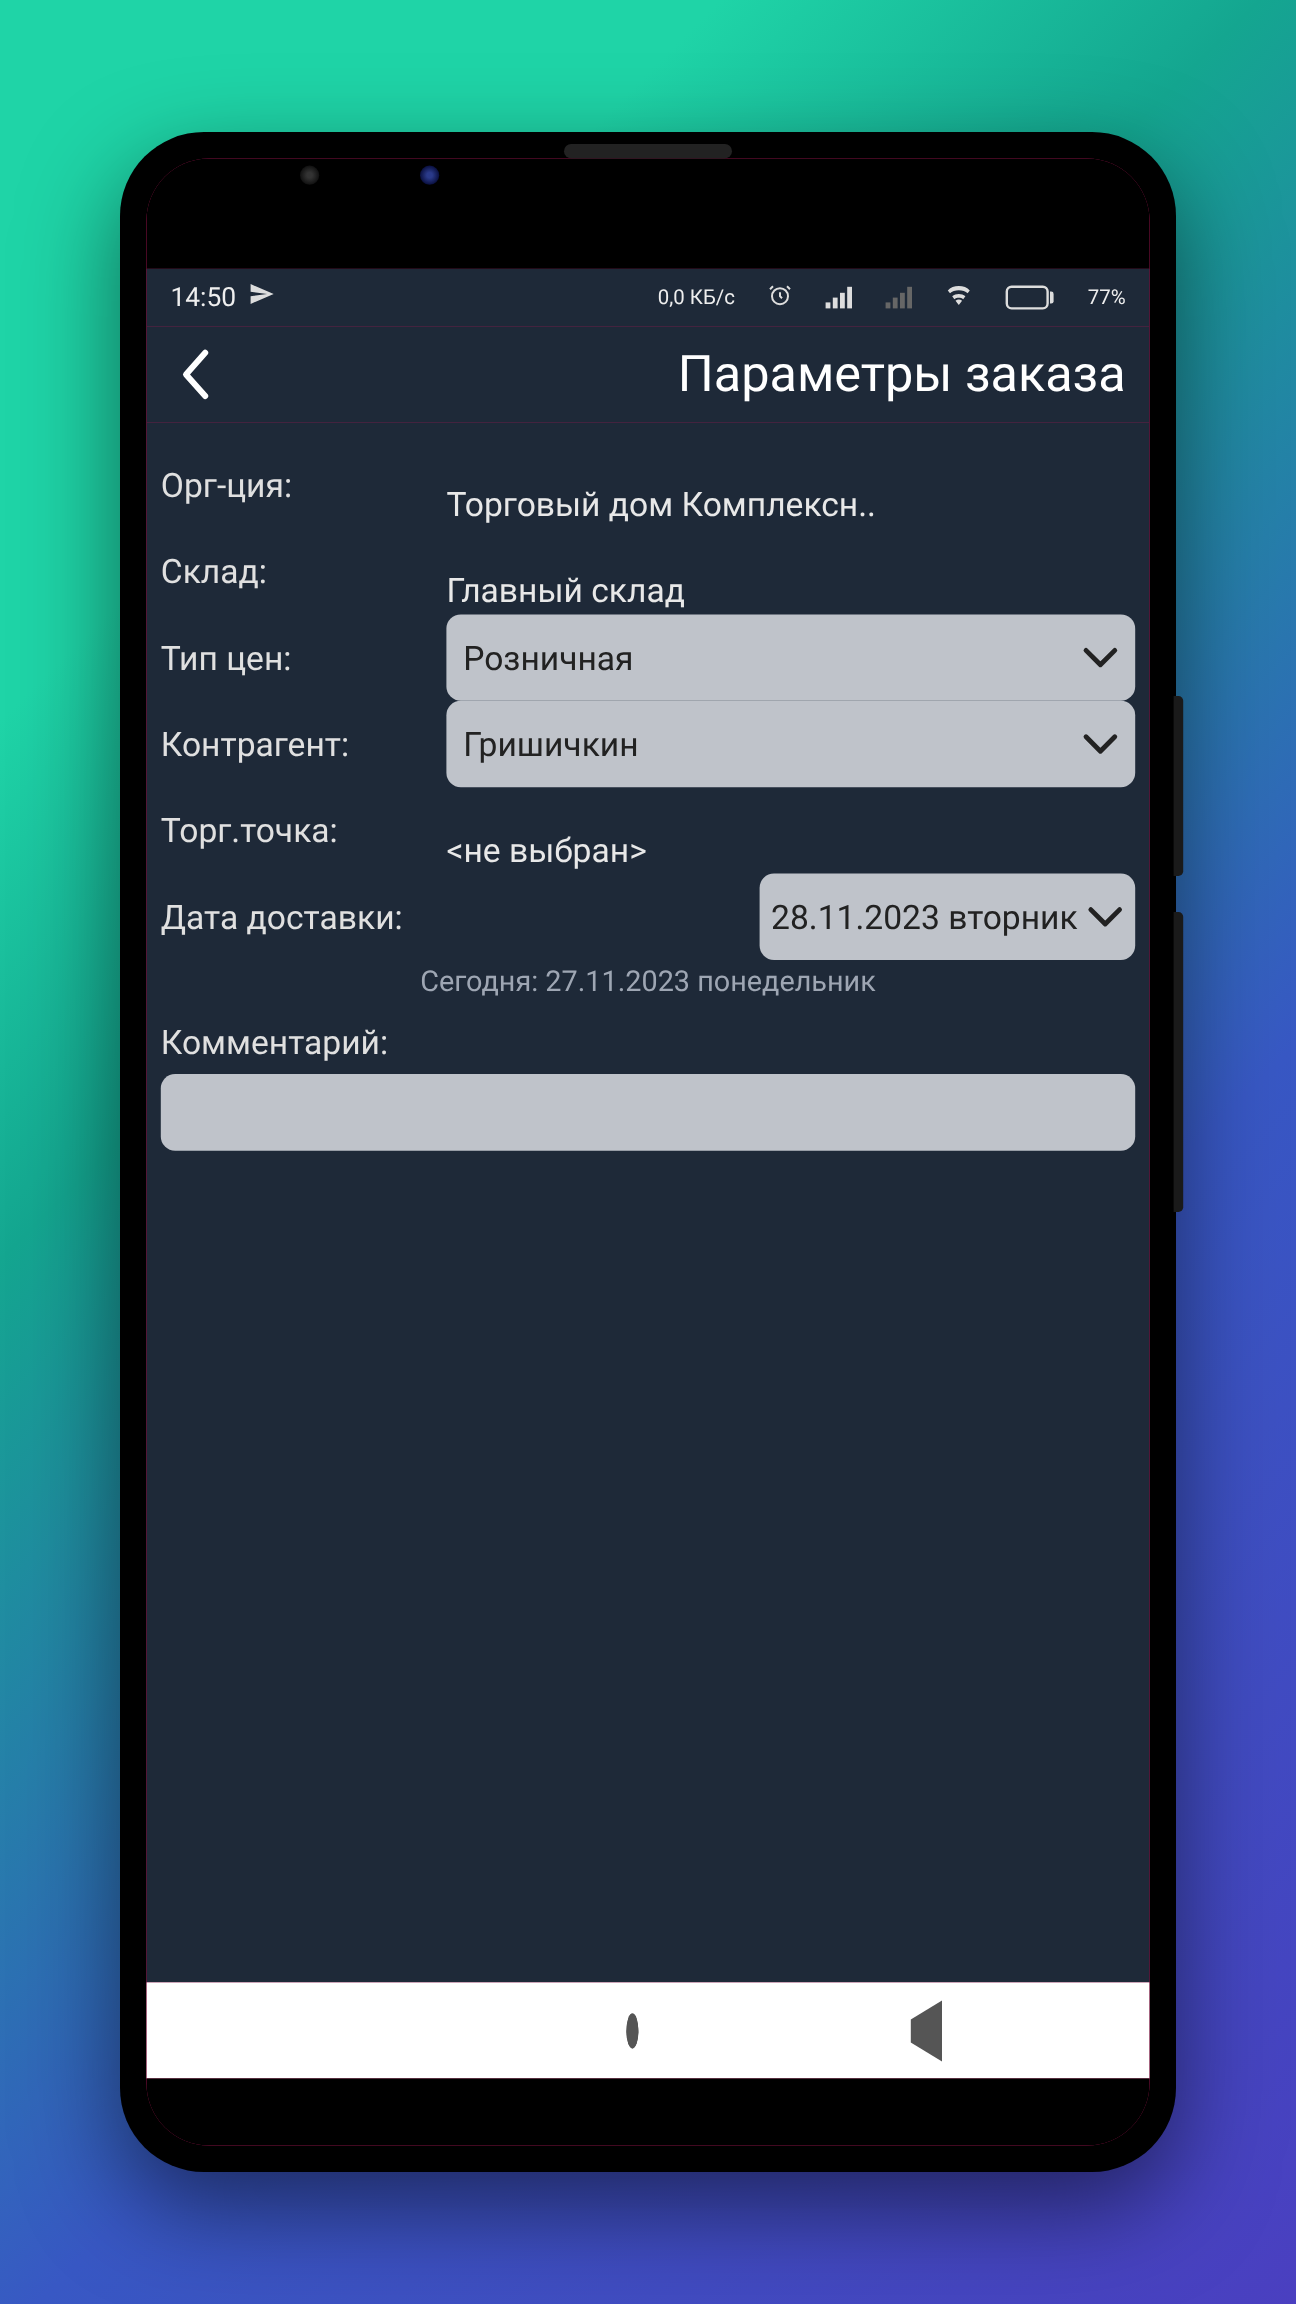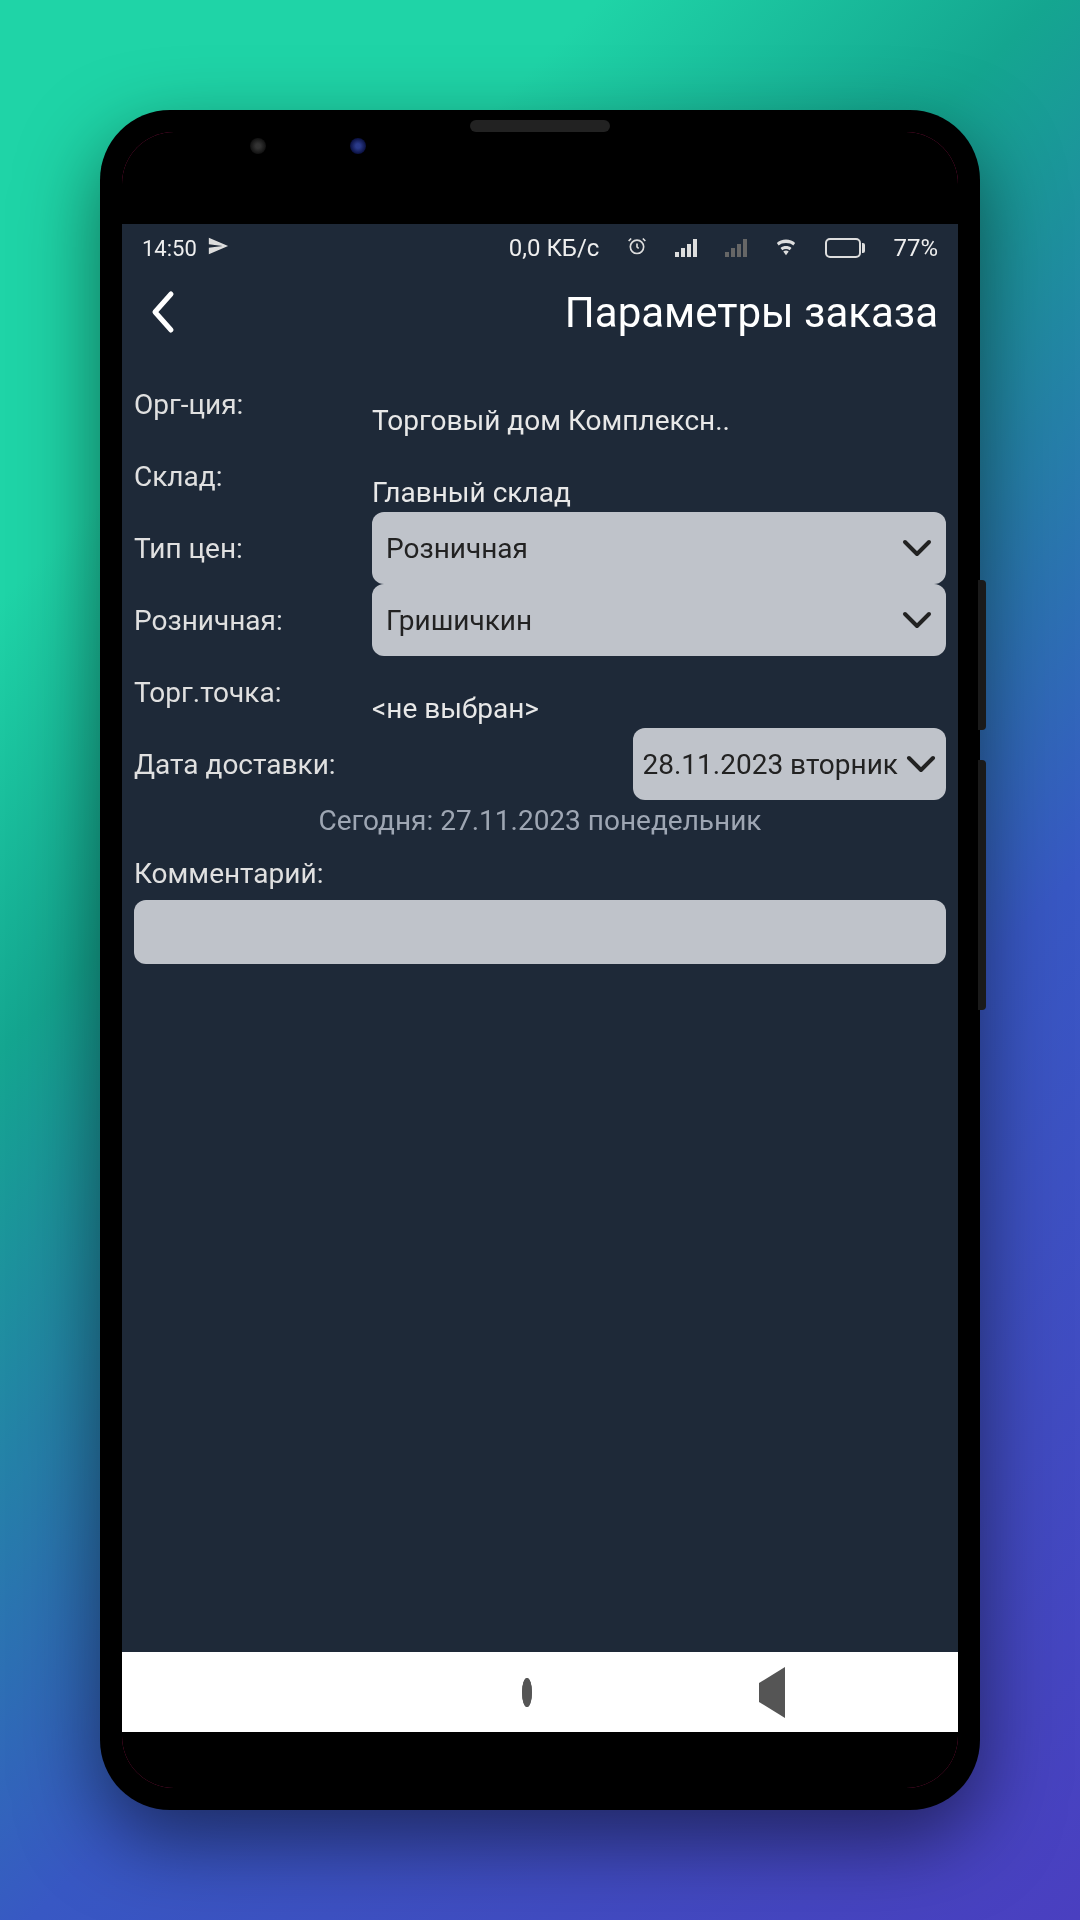--- a/index.html
+++ b/index.html
@@ -67,21 +67,21 @@
 .status-bar {
   background: #1e2938;
   color: #eee;
   height: 48px;
   display: flex;
   align-items: center;
   padding: 0 20px;
   font-size: 22px;
 }
 .status-left { display: flex; align-items: center; gap: 10px; flex: 1; }
-.status-right { display: flex; align-items: center; gap: 28px; font-size: 24px; }
+.status-right { display: flex; align-items: center; gap: 28px; font-size: 17px; }
 .tri-icon { display:inline-block; }
 
 .title-bar {
   background: #1e2938;
   color: #fff;
   height: 80px;
   display: flex;
   align-items: center;
   padding: 0 16px;
 }
@@ -144,21 +144,21 @@
   justify-content: space-between;
 }
 .select-box.small {
   flex: 0 0 auto;
   padding: 16px 10px;
 }
 .chev { font-size: 28px; color: #222; }
 .today-line {
   text-align: center;
   color: #9ea6b3;
-  font-size: 28px;
+  font-size: 24px;
   padding: 4px 0 16px;
 }
 .comment-label {
   font-size: 28px;
   color: #e0e0e0;
   padding: 4px 0 10px;
 }
 .comment-input {
   width: 100%;
   height: 64px;
@@ -283,21 +283,21 @@
           <span>Розничная</span>
           <span class="chev">
             <svg width="30" height="20" viewBox="0 0 30 20">
                 <path d="M3 4 L15 16 L27 4" stroke="#222" stroke-width="4" fill="none" stroke-linecap="round" stroke-linejoin="round"></path>
               </svg>
           </span>
         </div>
       </div>
 
       <div class="row">
-        <div class="row-label">Розничная:</div>
+        <div class="row-label">Контрагент:</div>
         <div class="select-box">
           <span>Гришичкин</span>
           <span class="chev">
             <svg width="30" height="20" viewBox="0 0 30 20">
                 <path d="M3 4 L15 16 L27 4" stroke="#222" stroke-width="4" fill="none" stroke-linecap="round" stroke-linejoin="round"></path>
               </svg>
           </span>
         </div>
       </div>
 

